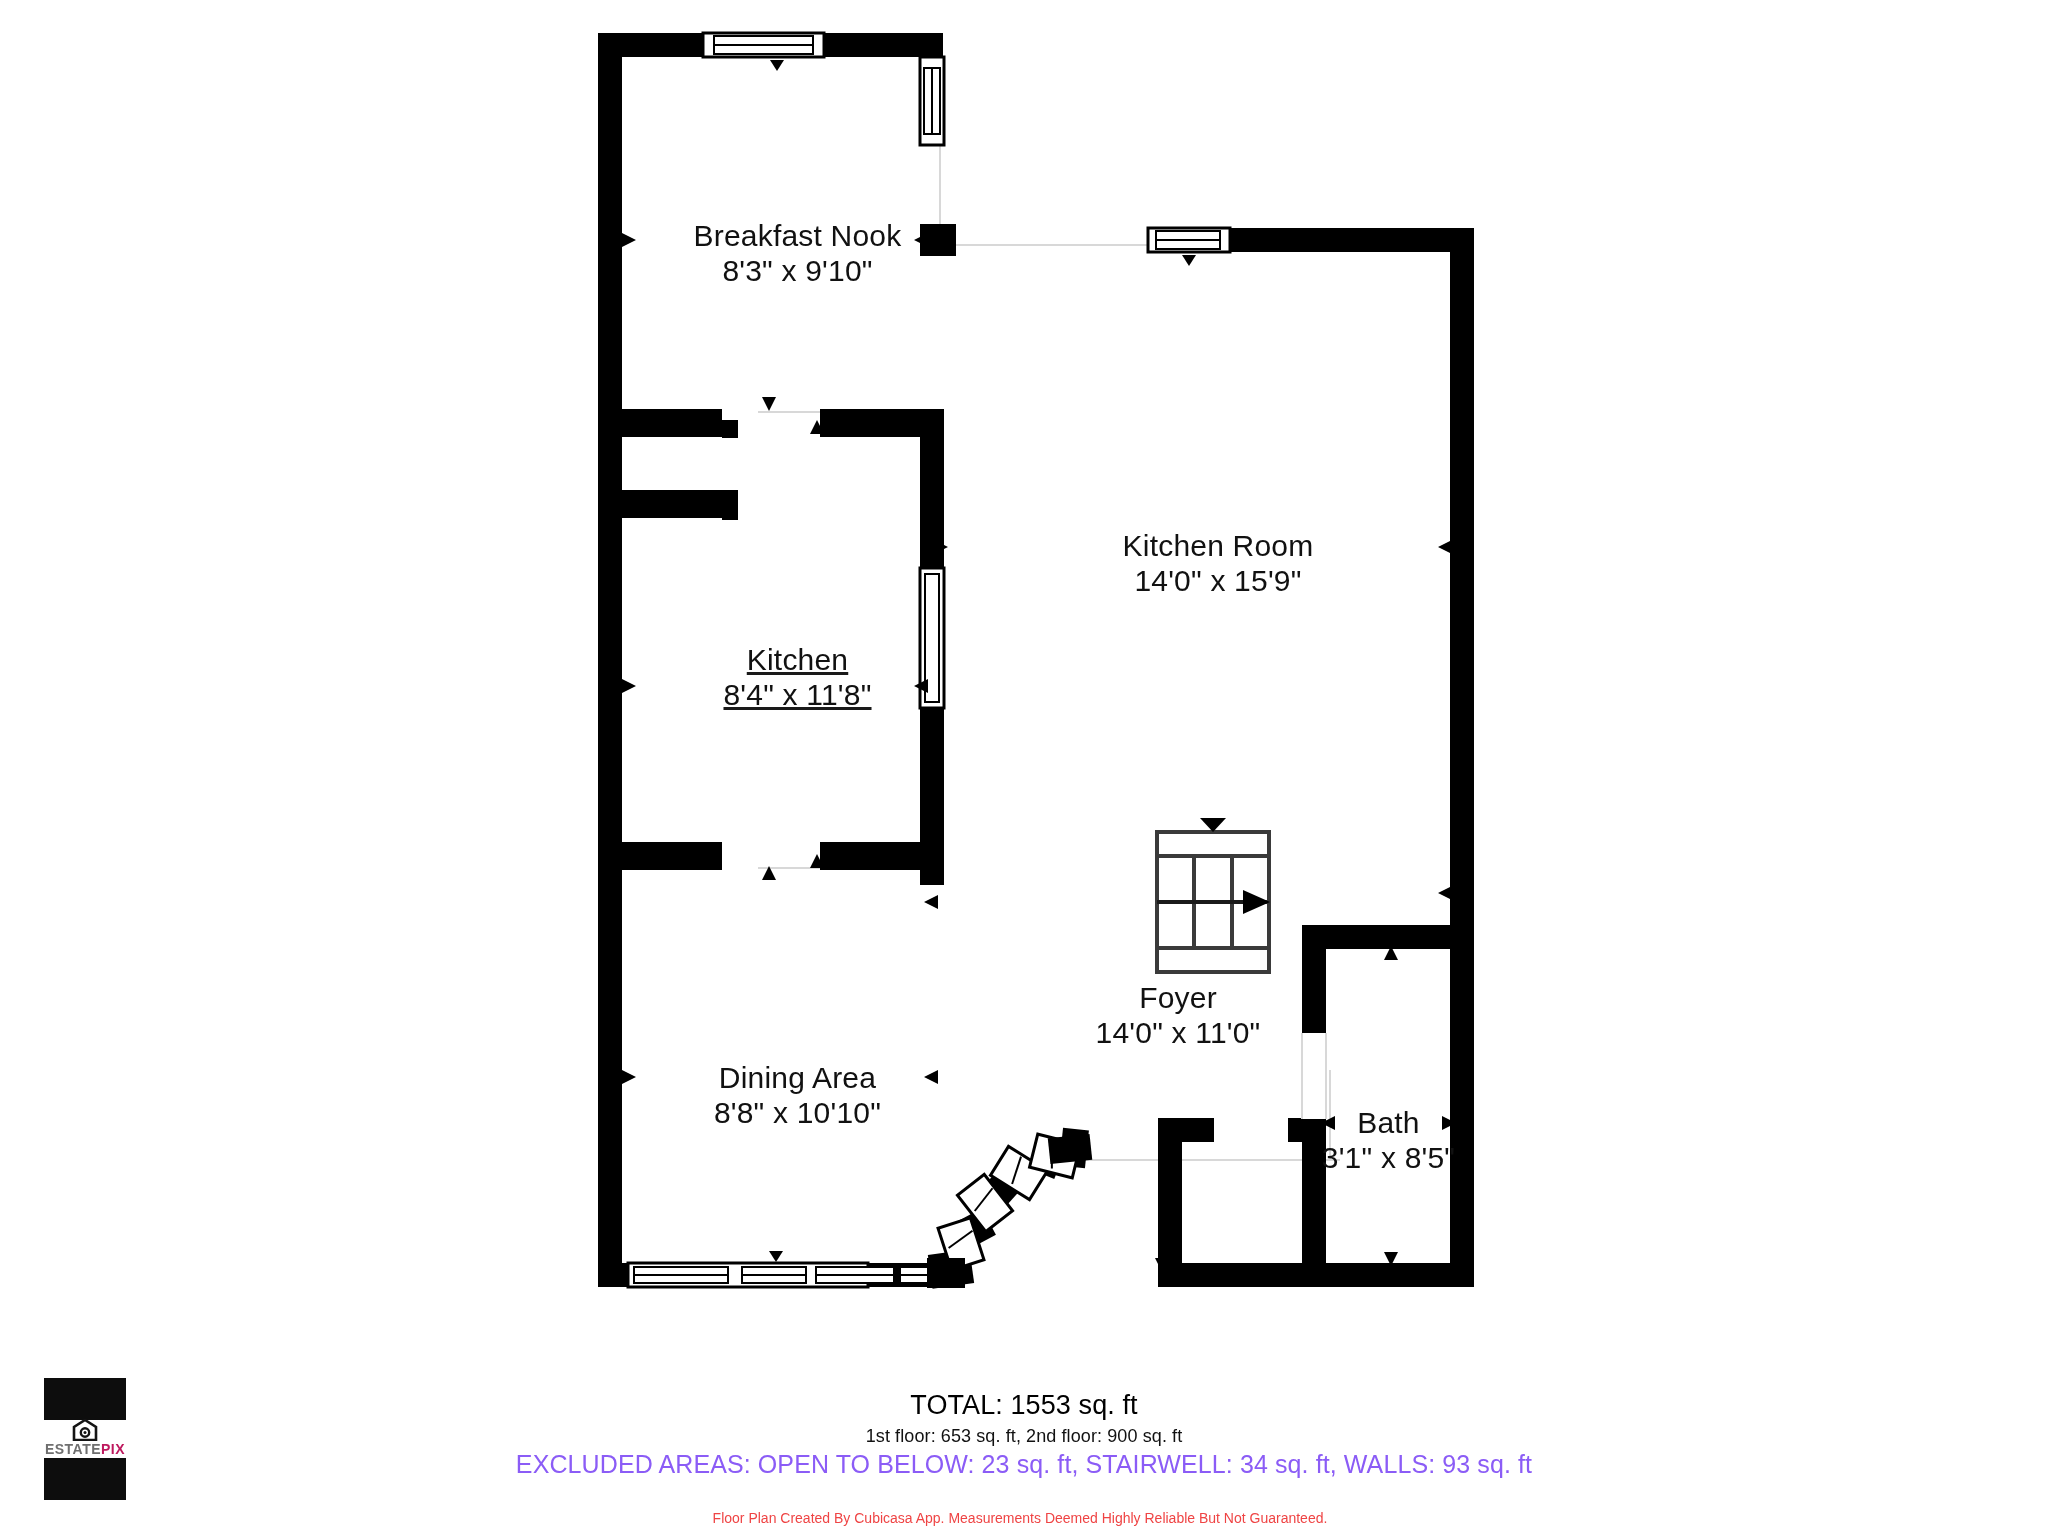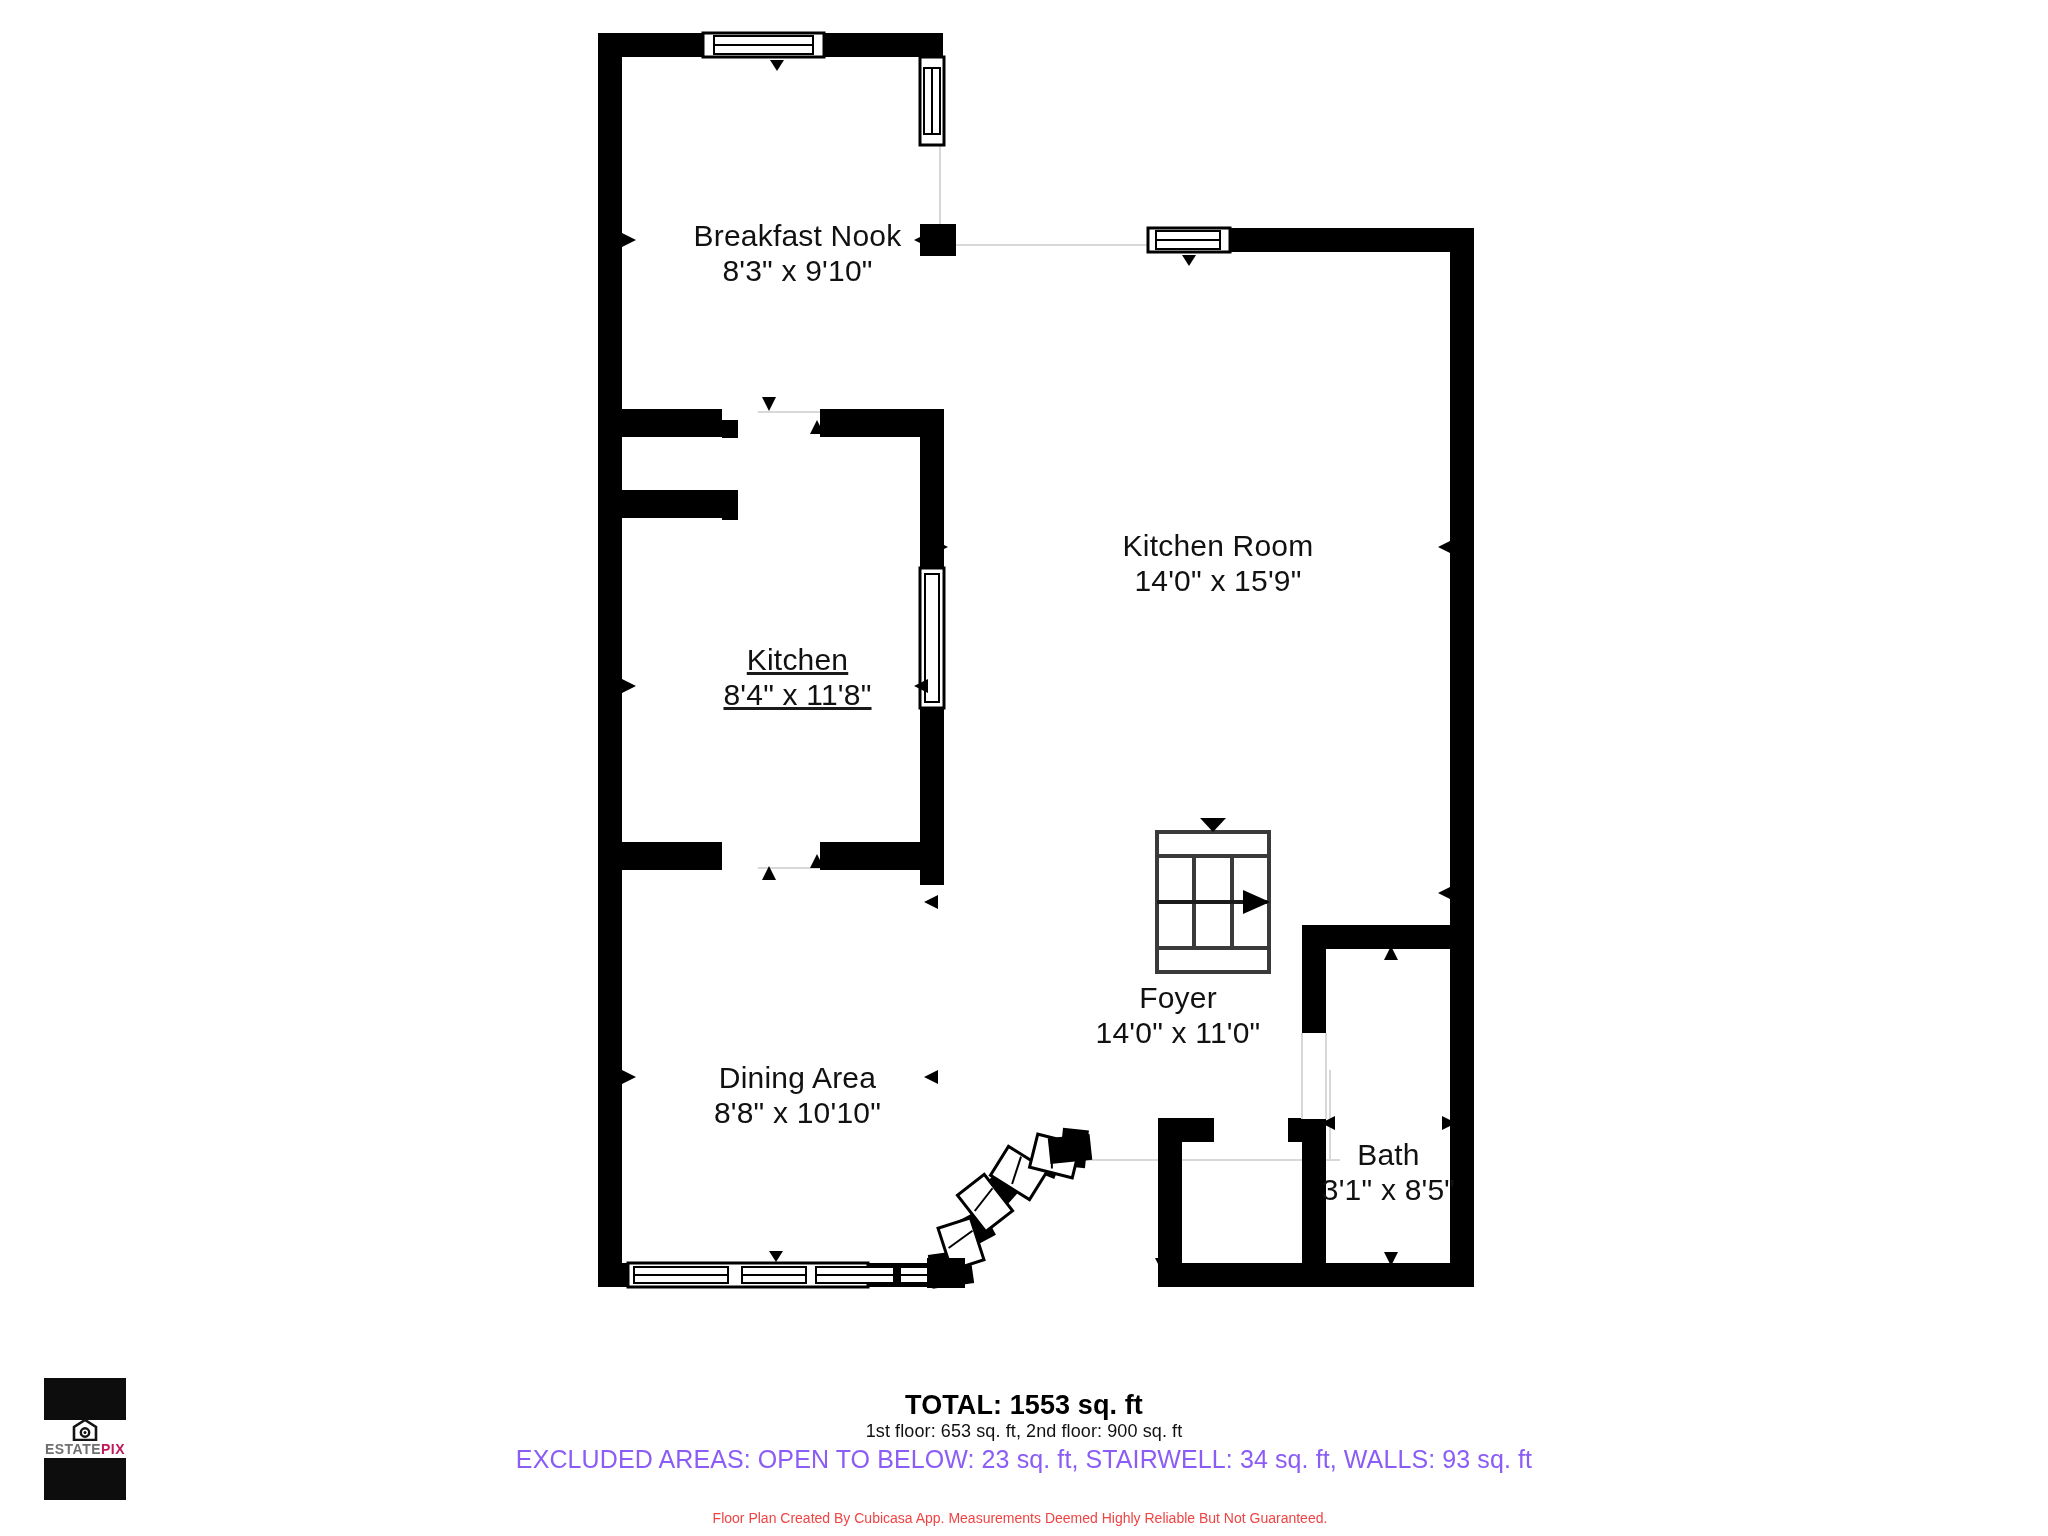--- a/index.html
+++ b/index.html
@@ -49,22 +49,23 @@
   }
   #summary {
     position: absolute;
     left: 0;
     right: 0;
     top: 1390px;
     text-align: center;
   }
   #summary .total {
     font-size: 27px;
-    font-weight: bold;
+    font-weight: normal;
     color: #000;
+    margin-bottom: 5px;
     letter-spacing: .1px;
   }
   #summary .floors {
     font-size: 18px;
     color: #111;
     margin-bottom: 3px;
     letter-spacing: .1px;
   }
   #summary .excluded {
     font-size: 25px;
@@ -322,21 +323,21 @@
   <div class="room-label" style="left:660px; top:1060px; width:275px;">
     <div class="room-name">Dining Area</div>
     <div class="room-dims">8'8" x 10'10"</div>
   </div>
 
   <div class="room-label" style="left:1028px; top:980px; width:300px;">
     <div class="room-name">Foyer</div>
     <div class="room-dims">14'0" x 11'0"</div>
   </div>
 
-  <div class="room-label" style="left:1276px; top:1105px; width:225px;margin-top:32px;">
+  <div class="room-label" style="left:1276px; top:1105px; width:225px;">
     <div class="room-name">Bath</div>
     <div class="room-dims">3'1" x 8'5"</div>
   </div>
 
   <div id="summary">
     <div class="total">TOTAL: 1553 sq. ft</div>
     <div class="floors">1st floor: 653 sq. ft, 2nd floor: 900 sq. ft</div>
     <div class="excluded">EXCLUDED AREAS: OPEN TO BELOW: 23 sq. ft, STAIRWELL: 34 sq. ft, WALLS: 93 sq. ft</div>
   </div>
 

